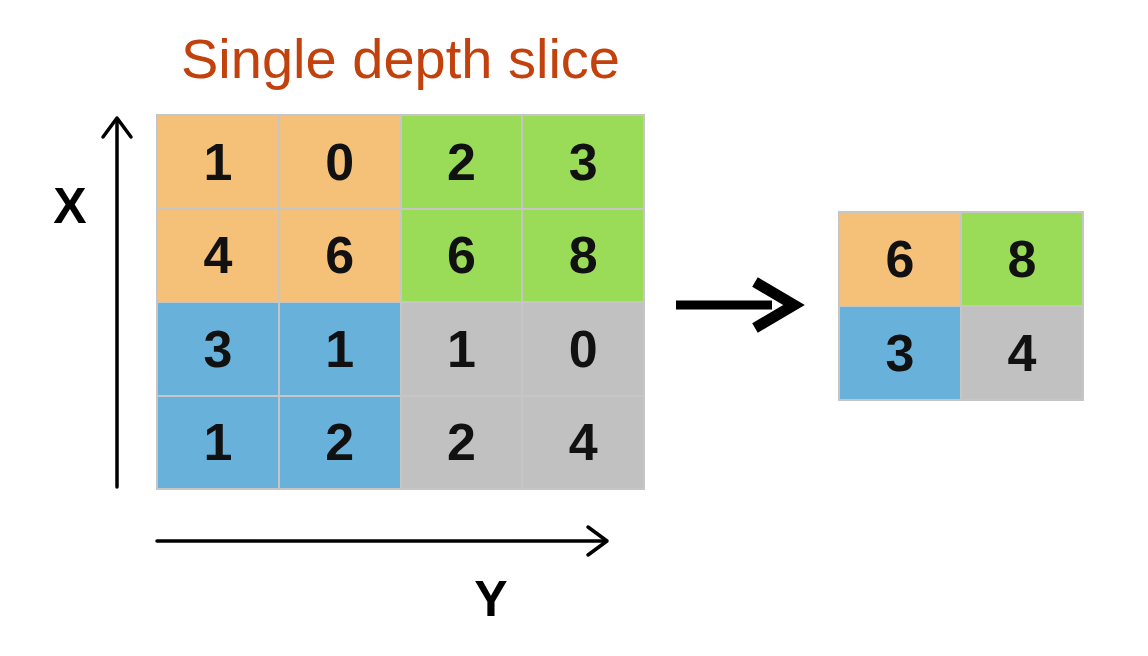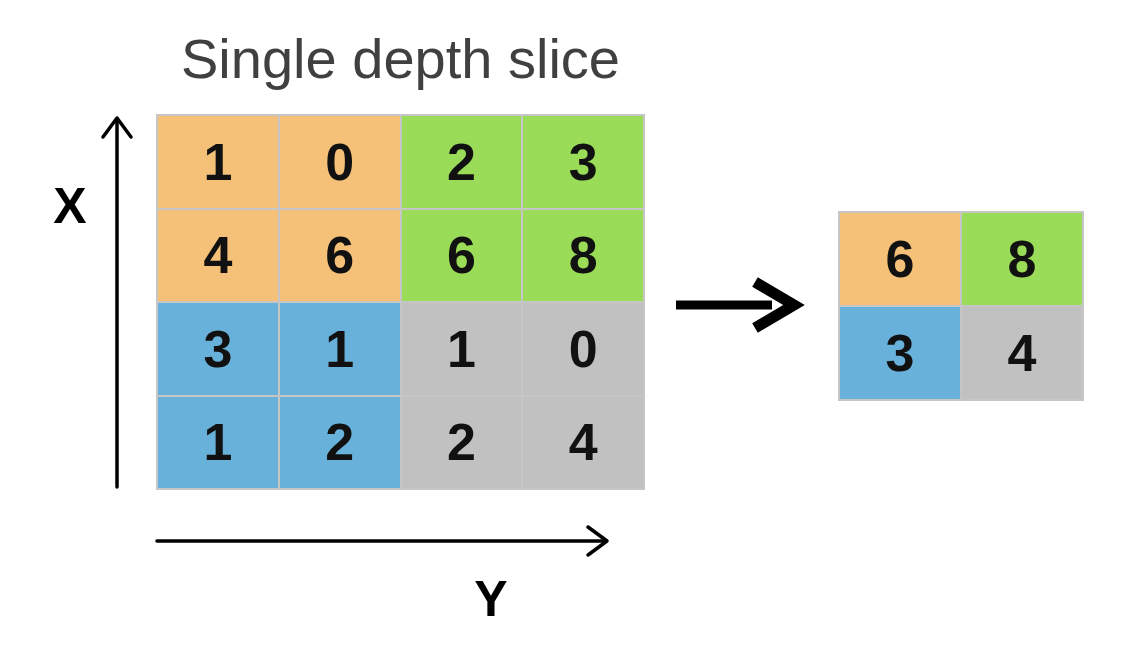--- a/index.html
+++ b/index.html
@@ -14,21 +14,21 @@
   }
   .diagram-title {
     position: absolute;
     left: 156px;
     top: 31px;
     width: 489px;
     text-align: center;
     font-size: 56px;
     font-weight: 400;
     line-height: 1;
-    color: #404040;
+    color: #c2410c;
     white-space: nowrap;
   }
   .pool-grid {
     position: absolute;
     display: grid;
     background: #c6c6c6;      
     padding: 2px;
     gap: 2px;
     box-sizing: border-box;
   }

